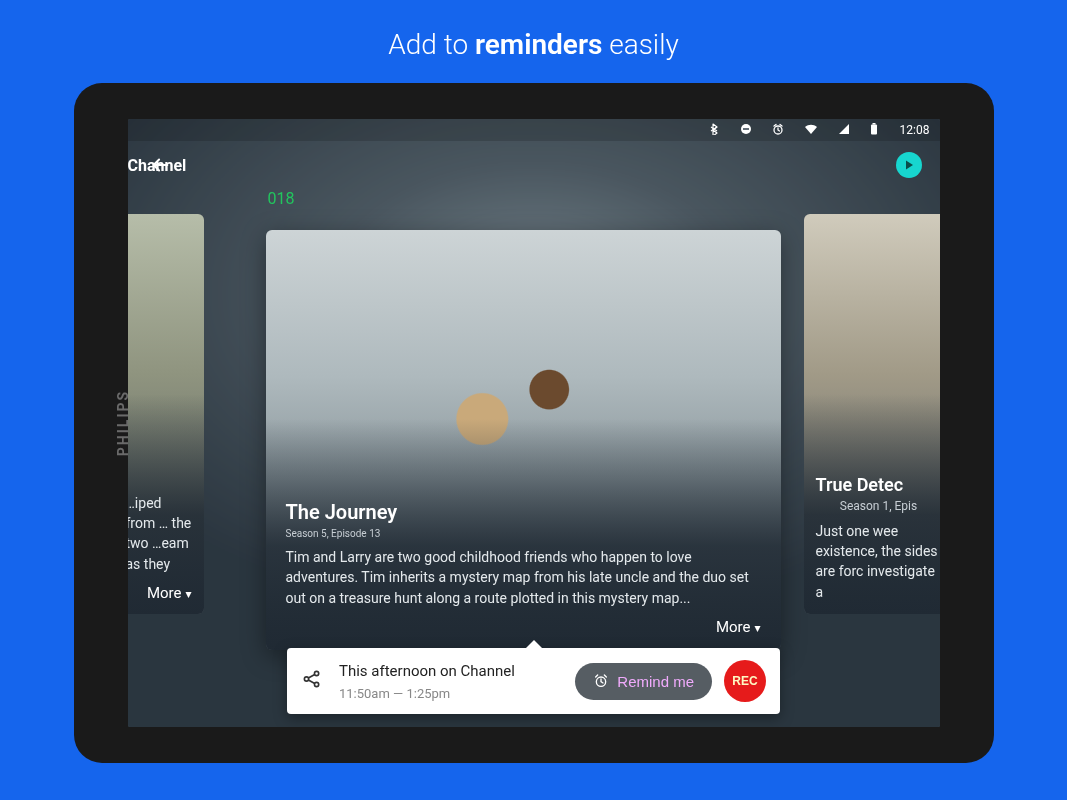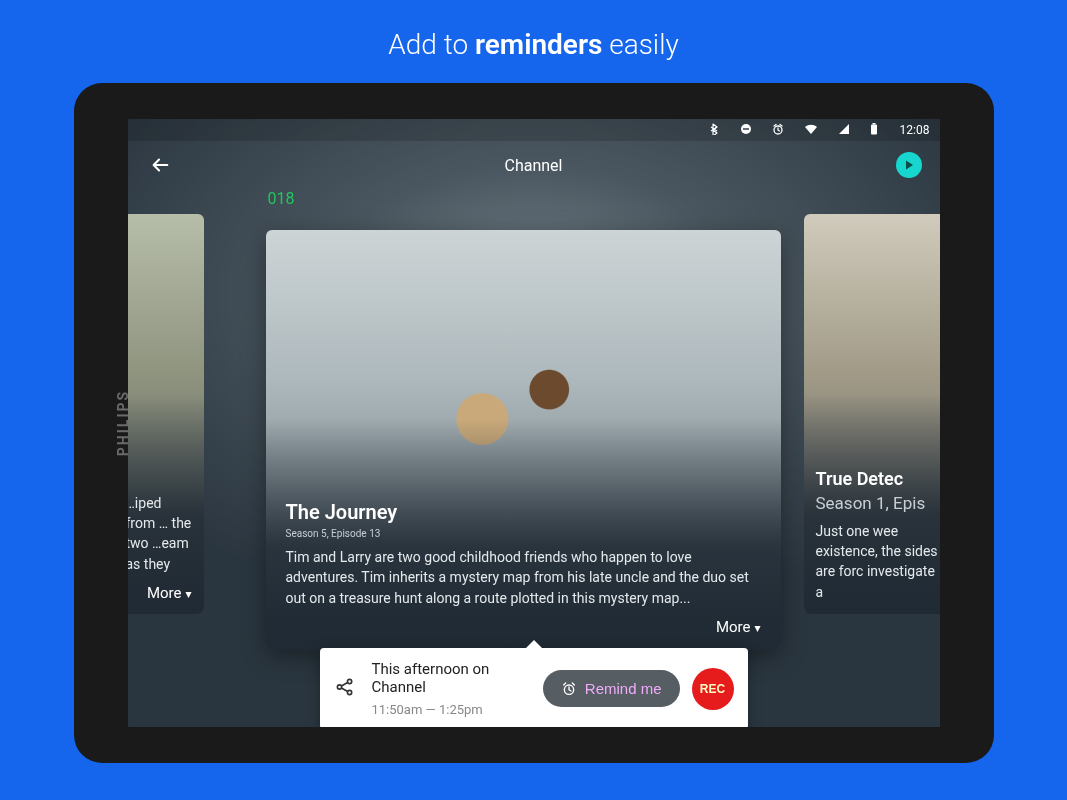--- a/index.html
+++ b/index.html
@@ -41,21 +41,21 @@
   }
   .statusbar .ico { display:inline-block; }
   .status-time { font-size: 12px; margin-left:2px; }
 
   
   .navrow {
     position: relative; height: 48px; display:flex; align-items:center;
     padding: 0 18px; color:#fff;
   }
   .back-btn { width:28px; height:28px; display:flex; align-items:center; justify-content:center; cursor:pointer; }
-  .nav-title { position:absolute; left:0; right:0; text-align:center; font-size:16px; font-weight:400; pointer-events:none; }
+  .nav-title { position:absolute; left:0; right:0; text-align:left; font-size:16px; font-weight:700; pointer-events:none; }
   .play-badge {
     margin-left:auto; width:26px; height:26px; border-radius:50%;
     background:#17d6cf; display:flex; align-items:center; justify-content:center; cursor:pointer;
   }
   .play-badge svg{ display:block; }
 
   .channel-num { position:relative; color:#22c55e; font-size:16px; padding: 0 0 6px 140px; }
 
   
   .carousel {
@@ -87,25 +87,25 @@
   .card-body { position:absolute; left:0; right:0; bottom:0; padding: 16px 20px 14px; }
   .card-title { font-size: 20px; font-weight:600; margin-bottom:4px; }
   .card-sub { font-size: 10px; color:#c7ced4; margin-bottom:8px; }
   .card-desc { font-size: 14px; line-height:1.45; color:#e4e9ec; }
   .more-link { text-align:right; font-size:15px; color:#fff; margin-top:10px; cursor:pointer; }
   .more-link .chev { font-size:12px; margin-left:4px; }
 
   .card-left .card-body, .card-right .card-body { padding: 12px 12px 12px; }
   .card-left .card-desc, .card-right .card-desc { font-size:14px; }
   .card-right .card-title { font-size:18px; white-space:nowrap; }
-  .card-right .card-sub { font-size:17px; white-space:nowrap; }
+  .card-right .card-sub { font-size:12px; white-space:nowrap;text-align:center; }
 
   
   .actionbar {
-    position:relative; width: 428px; margin: 14px auto 0; background:#fff;
+    position:relative; width: 493px; margin: 14px auto 0; background:#fff;
     border-radius:4px; display:flex; align-items:center; padding: 12px 14px;
     box-shadow: 0 4px 14px rgba(0,0,0,0.35);
   }
   .actionbar::before {
     content:""; position:absolute; top:-8px; left:50%; transform:translateX(-50%);
     border-left:9px solid transparent; border-right:9px solid transparent; border-bottom:9px solid #fff;
   }
   .share-ico { width:28px; color:#333; cursor:pointer; flex-shrink:0; }
   .sched { margin-left:10px; flex:1; }
   .sched-title { font-size:15px; color:#222; }

